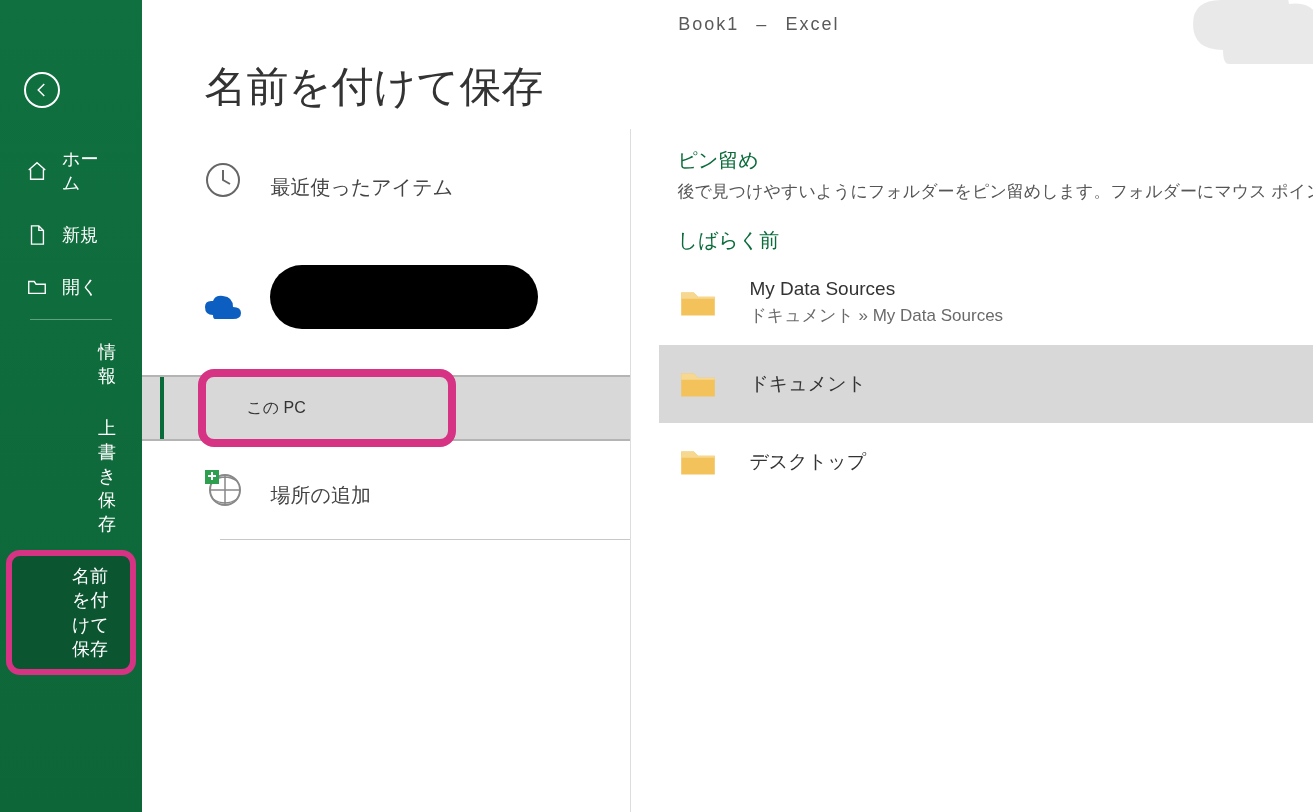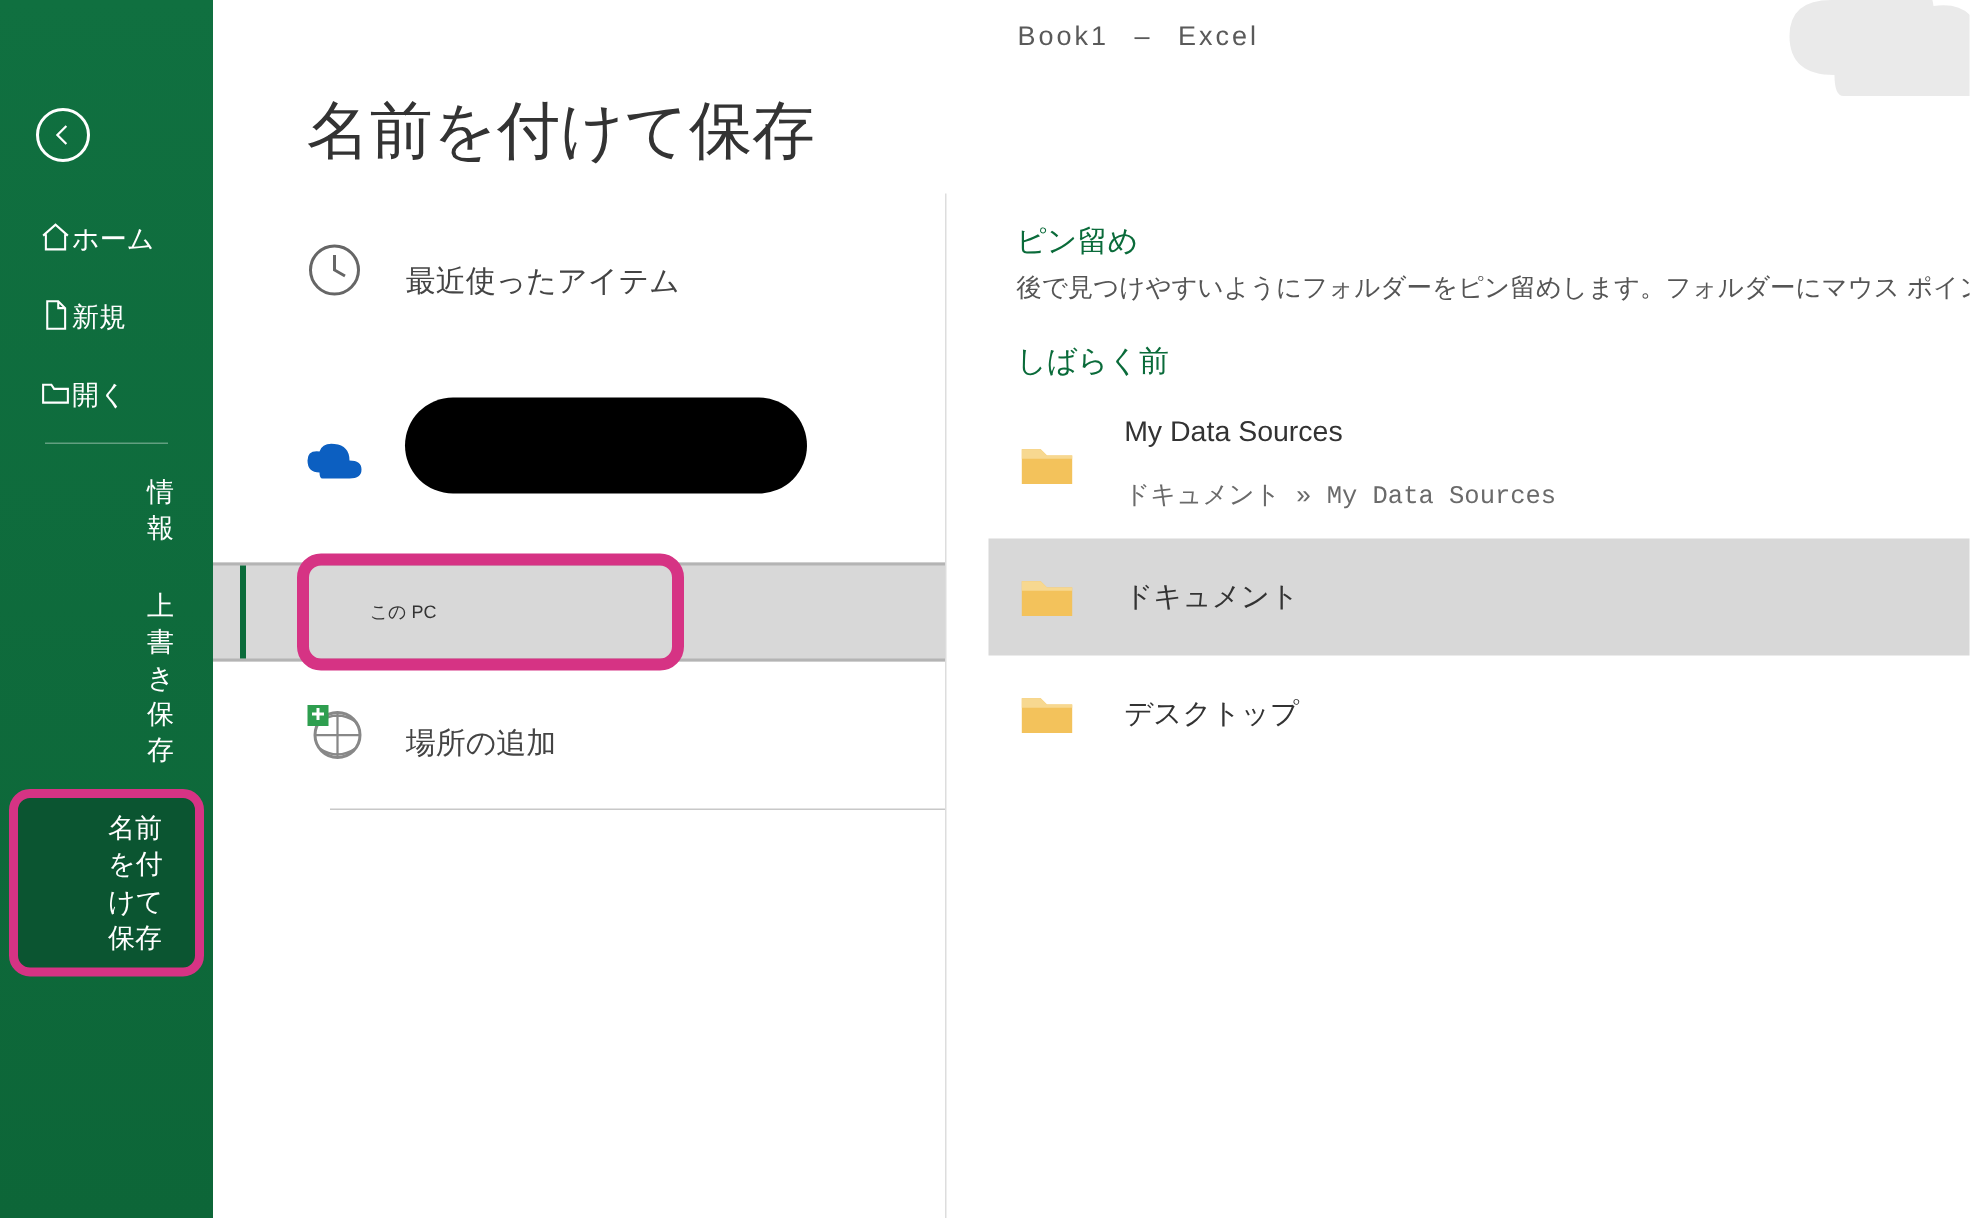--- a/index.html
+++ b/index.html
@@ -31,24 +31,25 @@
     top: 72px; left: 24px;
     width: 36px; height: 36px;
     border: 2px solid #fff;
     border-radius: 50%;
     display: flex; align-items: center; justify-content: center;
     cursor: pointer;
   }
   .back-circle svg { width: 18px; height: 18px; stroke: #fff; fill: none; stroke-width: 2; }
   .sb-items { margin-top: 68px; }
   .sb-item {
-    display: flex; align-items: flex-start;
+    display: flex; align-items: center;
     padding: 14px 26px;
     font-size: 18px;
     cursor: pointer;
+    gap: 14px;
   }
   .sb-item.noicon { padding-left: 98px; }
   .sb-item .icon { width: 22px; height: 22px; display:flex; align-items:center; justify-content:center; }
   .sb-item .icon svg { width: 22px; height: 22px; stroke:#fff; fill:none; stroke-width:1.5; }
   .sb-divider {
     height:1px; background: rgba(255,255,255,0.35);
     margin: 6px 30px 6px 30px;
   }
   .sb-item.selected {
     background: #0b5531;
@@ -135,21 +136,21 @@
     pointer-events: none;
     z-index: 5;
     box-sizing: border-box;
   }
   .loc-selected-content {
     position: absolute;
     top: 0; left: 0; right:0; bottom:0;
     display: flex; align-items: center;
     gap: 26px;
     padding-left: 60px;
-    font-size: 12px; color: #333;
+    font-size: 16px; color: #333;
   }
   .loc-divider {
     height: 1px; background: #c8c8c8;
     margin: 10px 0 10px 60px;
   }
   
   .folder-col {
     flex: 1;
     border-left: 1px solid #ddd;
     padding: 18px 0 0 46px;
@@ -169,21 +170,21 @@
     display: flex; align-items: center;
     gap: 30px;
     padding: 18px 10px 18px 18px;
     cursor: pointer;
     margin-left: -18px;
   }
   .folder-row.selected { background: #d8d8d8; }
   .folder-icon { width: 42px; height: 42px; }
   .folder-icon svg { width:42px; height:42px; }
   .folder-text .fname { font-size: 19px; color: #333; }
-  .folder-text .fpath { font-size: 17px; color: #6a6a6a; margin-top:18px;font-family:Liberation Mono, monospace; }
+  .folder-text .fpath { font-size: 17px; color: #6a6a6a; margin-top:4px; }
   .cloud-corner {
     position: absolute;
     top: -40px; right: -70px;
     width: 220px; height: 120px;
     opacity: 0.10;
   }
   .cloud-corner svg { width:100%; height:100%; fill:#333; }
 </style>
 </head>
 <body>

